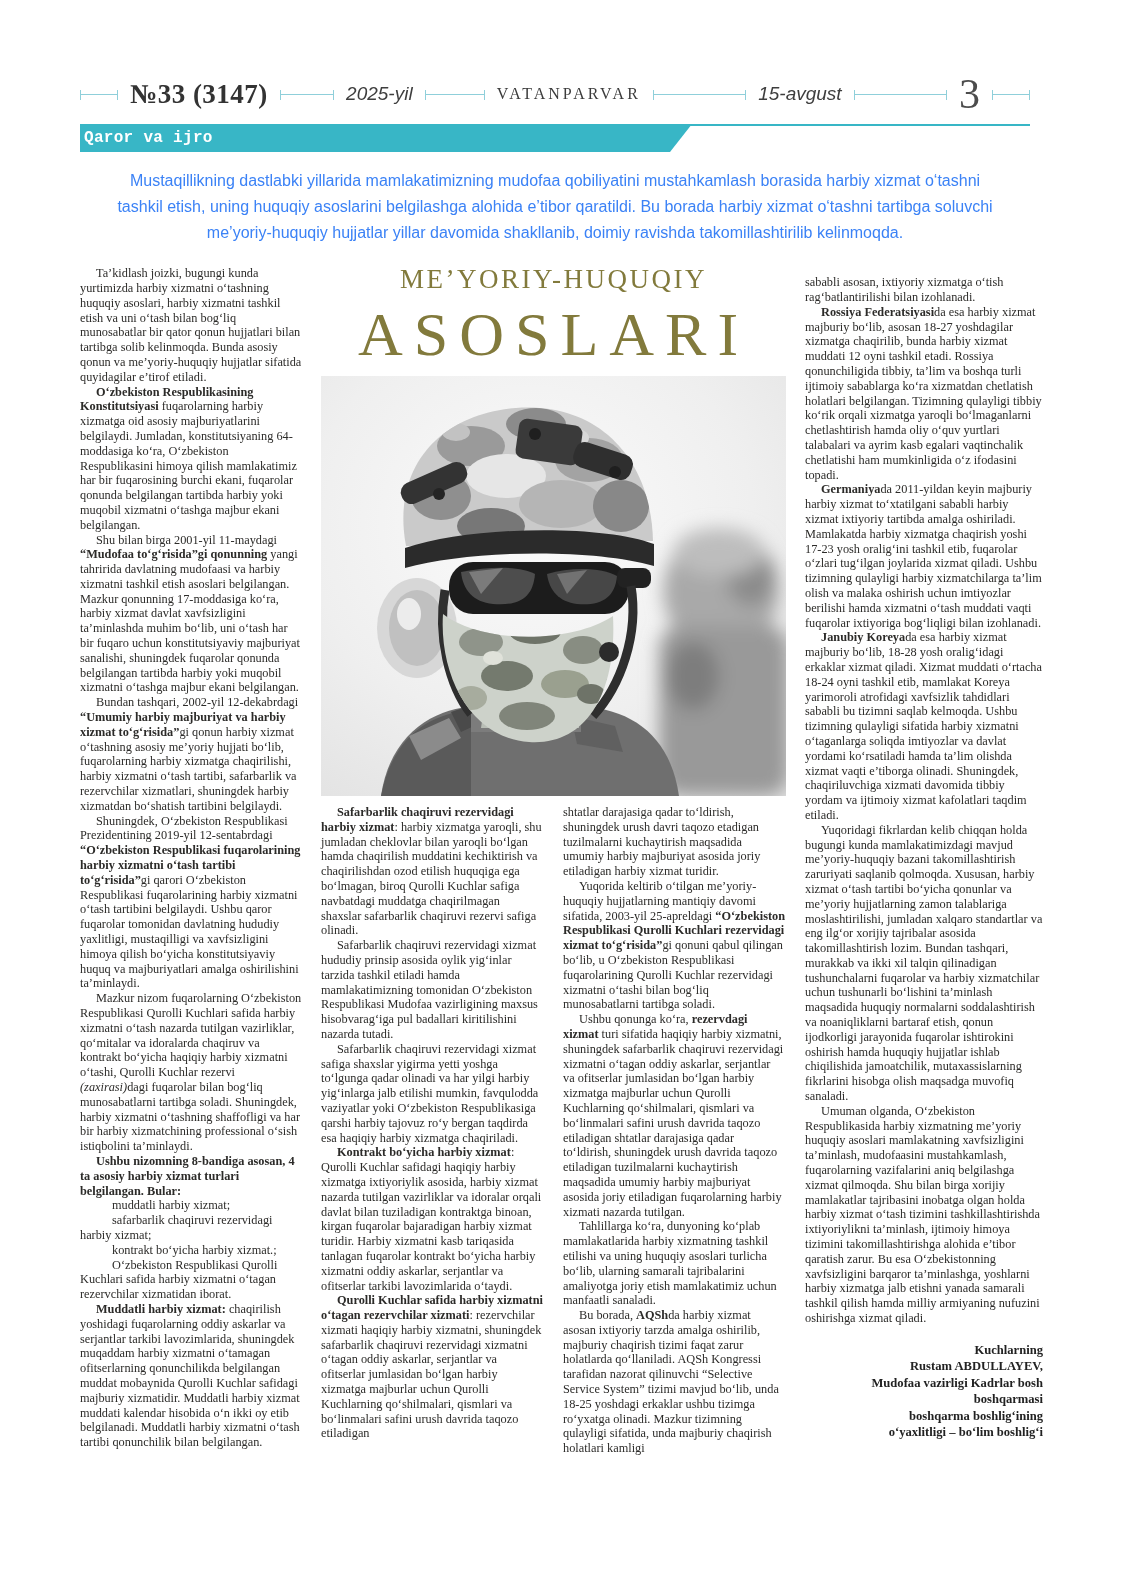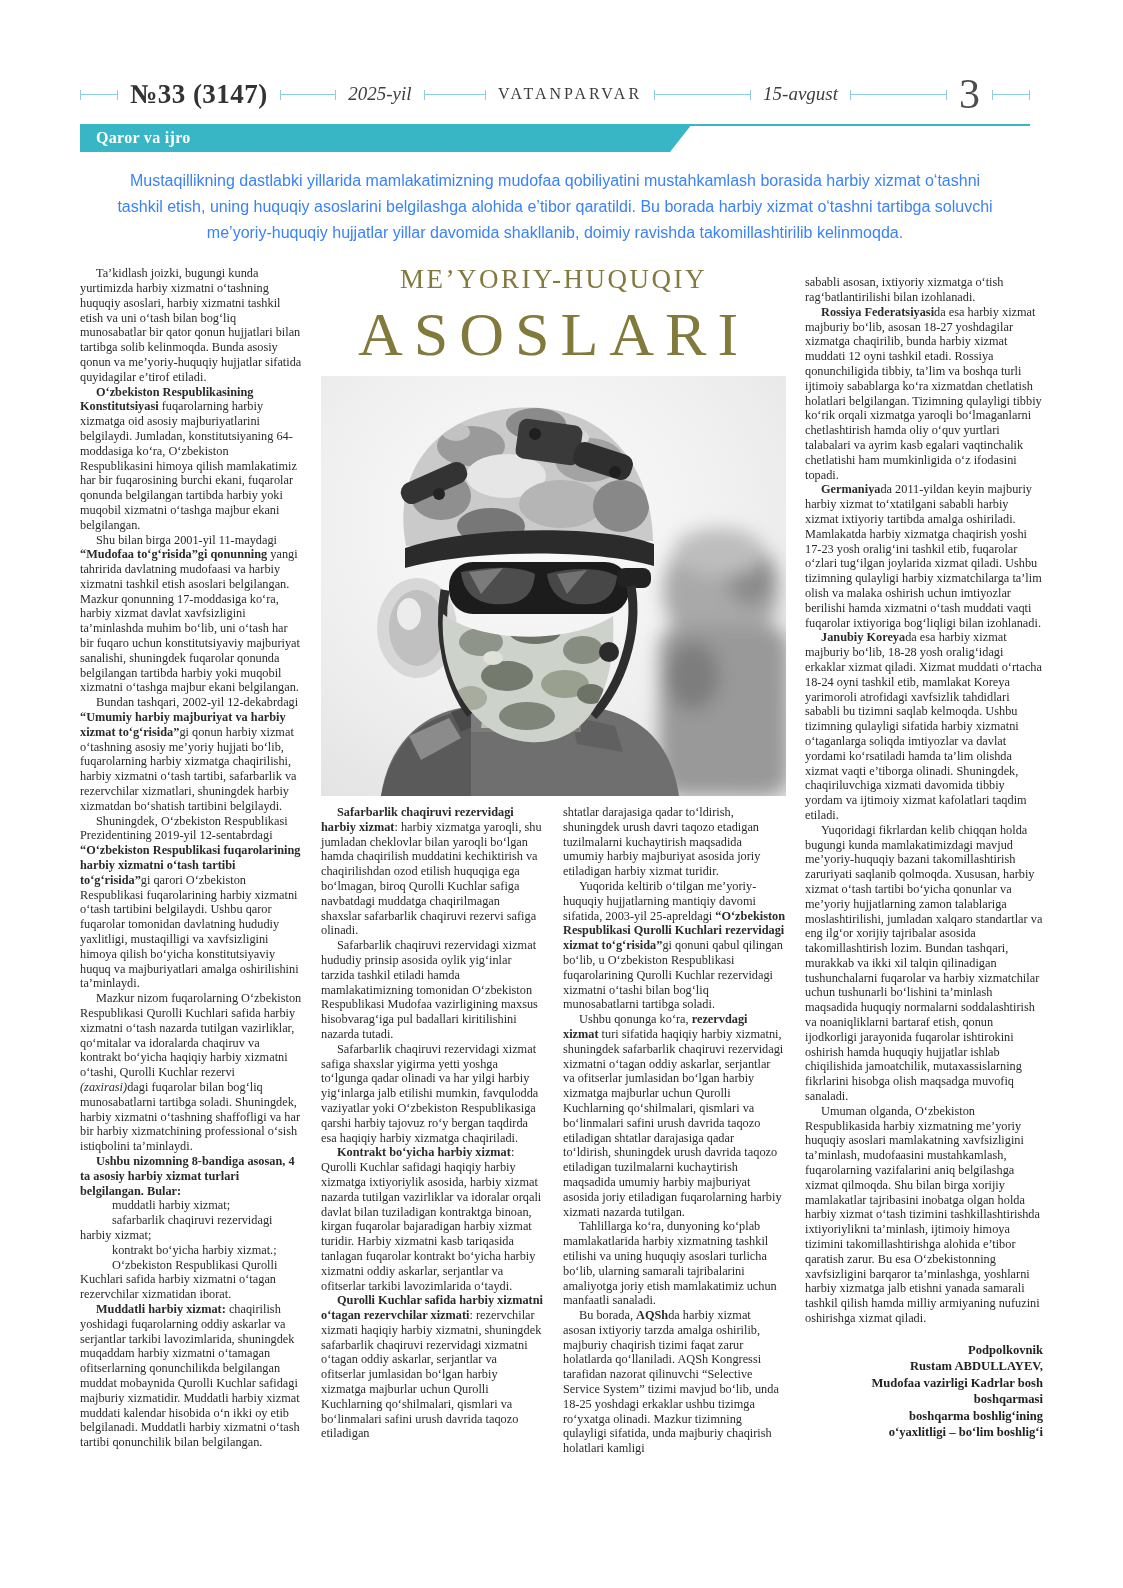--- a/index.html
+++ b/index.html
@@ -10,32 +10,32 @@
   .header{display:flex;align-items:center;margin:74px 80px 0 80px;height:40px;}
   .tickline{position:relative;height:1px;background:var(--teal-light);}
   .tickline::before,.tickline::after{content:"";position:absolute;top:-4px;width:1px;height:10px;background:var(--teal-light);}
   .tickline::before{left:0}.tickline::after{right:0}
   .seg-end{flex:0 0 38px;}
   .seg-a{flex:0.9;}
   .seg-b{flex:1.0;}
   .seg-c{flex:1.55;}
   .seg-d{flex:1.55;}
   .issue{font-weight:bold;font-size:27px;color:#333;padding:0 12px;letter-spacing:0.5px;}
-  .datescript{font-family:Liberation Serif, serif;font-style:italic;font-size:19px;color:#3e3e3e;padding:0 12px;text-align:right;}
+  .datescript{font-family:Liberation Sans, sans-serif;font-style:italic;font-size:19px;color:#3e3e3e;padding:0 12px;text-align:right;}
   .masthead{font-size:16px;letter-spacing:3px;color:#3c3c3c;padding:0 12px;}
   .pagenum{font-size:42px;color:#4c4c4c;padding:0 12px;line-height:40px;}
 
   
   .banner{position:relative;margin:10px 80px 0 80px;height:28px;}
   .banner-topline{position:absolute;top:0;left:0;right:0;height:2px;background:var(--teal);}
   .banner-shape{position:absolute;top:0;left:0;width:612px;height:28px;background:var(--teal);
       clip-path:polygon(0 0,100% 0,calc(100% - 22px) 100%,0 100%);
       display:flex;align-items:center;}
-  .banner-label{font-family:Liberation Serif, serif;font-weight:bold;font-size:16px;color:#fff;
-      padding-left:16px;letter-spacing:0.3px;}
+  .banner-label{font-family:Liberation Mono, monospace;font-weight:bold;font-size:16px;color:#fff;
+      padding-left:4px;letter-spacing:0.3px;}
 
   
   .lead{width:892px;margin:16px auto 0 auto;text-align:center;
       font-family:"Liberation Sans", sans-serif;font-size:16px;line-height:26px;color:#3b82f6;}
 
   
   .content{display:flex;margin:14px 80px 0 80px;gap:19px;align-items:center;}
   .colbox{}
   .col1{flex:0 0 222px;}
   .center{flex:0 0 465px;}
@@ -231,21 +231,21 @@
     <div class="colbox col4">
       <div>
           <p class="para noindent"><span>sababli asosan, ixtiyoriy xizmatga o‘tish rag‘batlantirilishi bilan izohlanadi.</span></p>
           <p class="para indent"><span class="b">Rossiya Federatsiyasi</span><span>da esa harbiy xizmat majburiy bo‘lib, asosan 18-27 yoshdagilar xizmatga chaqirilib, bunda harbiy xizmat muddati 12 oyni tashkil etadi. Rossiya qonunchiligida tibbiy, ta’lim va boshqa turli ijtimoiy sabablarga ko‘ra xizmatdan chetlatish holatlari belgilangan. Tizimning qulayligi tibbiy ko‘rik orqali xizmatga yaroqli bo‘lmaganlarni chetlashtirish hamda oliy o‘quv yurtlari talabalari va ayrim kasb egalari vaqtinchalik chetlatishi ham mumkinligida o‘z ifodasini topadi.</span></p>
           <p class="para indent"><span class="b">Germaniya</span><span>da 2011-yildan keyin majburiy harbiy xizmat to‘xtatilgani sababli harbiy xizmat ixtiyoriy tartibda amalga oshiriladi. Mamlakatda harbiy xizmatga chaqirish yoshi 17-23 yosh oralig‘ini tashkil etib, fuqarolar o‘zlari tug‘ilgan joylarida xizmat qiladi. Ushbu tizimning qulayligi harbiy xizmatchilarga ta’lim olish va malaka oshirish uchun imtiyozlar berilishi hamda xizmatni o‘tash muddati vaqti fuqarolar ixtiyoriga bog‘liqligi bilan izohlanadi.</span></p>
           <p class="para indent"><span class="b">Janubiy Koreya</span><span>da esa harbiy xizmat majburiy bo‘lib, 18-28 yosh oralig‘idagi erkaklar xizmat qiladi. Xizmat muddati o‘rtacha 18-24 oyni tashkil etib, mamlakat Koreya yarimoroli atrofidagi xavfsizlik tahdidlari sababli bu tizimni saqlab kelmoqda. Ushbu tizimning qulayligi sifatida harbiy xizmatni o‘taganlarga soliqda imtiyozlar va davlat yordami ko‘rsatiladi hamda ta’lim olishda xizmat vaqti e’tiborga olinadi. Shuningdek, chaqiriluvchiga xizmati davomida tibbiy yordam va ijtimoiy xizmat kafolatlari taqdim etiladi.</span></p>
           <p class="para indent"><span>Yuqoridagi fikrlardan kelib chiqqan holda bugungi kunda mamlakatimizdagi mavjud me’yoriy-huquqiy bazani takomillashtirish zaruriyati saqlanib qolmoqda. Xususan, harbiy xizmat o‘tash tartibi bo‘yicha qonunlar va me’yoriy hujjatlarning zamon talablariga moslashtirilishi, jumladan xalqaro standartlar va eng ilg‘or xorijiy tajribalar asosida takomillashtirish lozim. Bundan tashqari, murakkab va ikki xil talqin qilinadigan tushunchalarni fuqarolar va harbiy xizmatchilar uchun tushunarli bo‘lishini ta’minlash maqsadida huquqiy normalarni soddalashtirish va noaniqliklarni bartaraf etish, qonun ijodkorligi jarayonida fuqarolar ishtirokini oshirish hamda huquqiy hujjatlar ishlab chiqilishida jamoatchilik, mutaxassislarning fikrlarini hisobga olish maqsadga muvofiq sanaladi.</span></p>
           <p class="para indent"><span>Umuman olganda, O‘zbekiston Respublikasida harbiy xizmatning me’yoriy huquqiy asoslari mamlakatning xavfsizligini ta’minlash, mudofaasini mustahkamlash, fuqarolarning vazifalarini aniq belgilashga xizmat qilmoqda. Shu bilan birga xorijiy mamlakatlar tajribasini inobatga olgan holda harbiy xizmat o‘tash tizimini tashkillashtirishda ixtiyoriylikni ta’minlash, ijtimoiy himoya tizimini takomillashtirishga alohida e’tibor qaratish zarur. Bu esa O‘zbekistonning xavfsizligini barqaror ta’minlashga, yoshlarni harbiy xizmatga jalb etishni yanada samarali tashkil qilish hamda milliy armiyaning nufuzini oshirishga xizmat qiladi.</span></p>
         </div>
       <div class="signature">
-          <div class="sig-line">Podpolkovnik</div>
+          <div class="sig-line">Kuchlarning</div>
           <div class="sig-line">Rustam ABDULLAYEV,</div>
           <div class="sig-line">Mudofaa vazirligi Kadrlar bosh</div>
           <div class="sig-line">boshqarmasi</div>
           <div class="sig-line">boshqarma boshlig‘ining</div>
           <div class="sig-line">o‘yaxlitligi – bo‘lim boshlig‘i</div>
         </div>
     </div>
 
   </div>
 </div>

